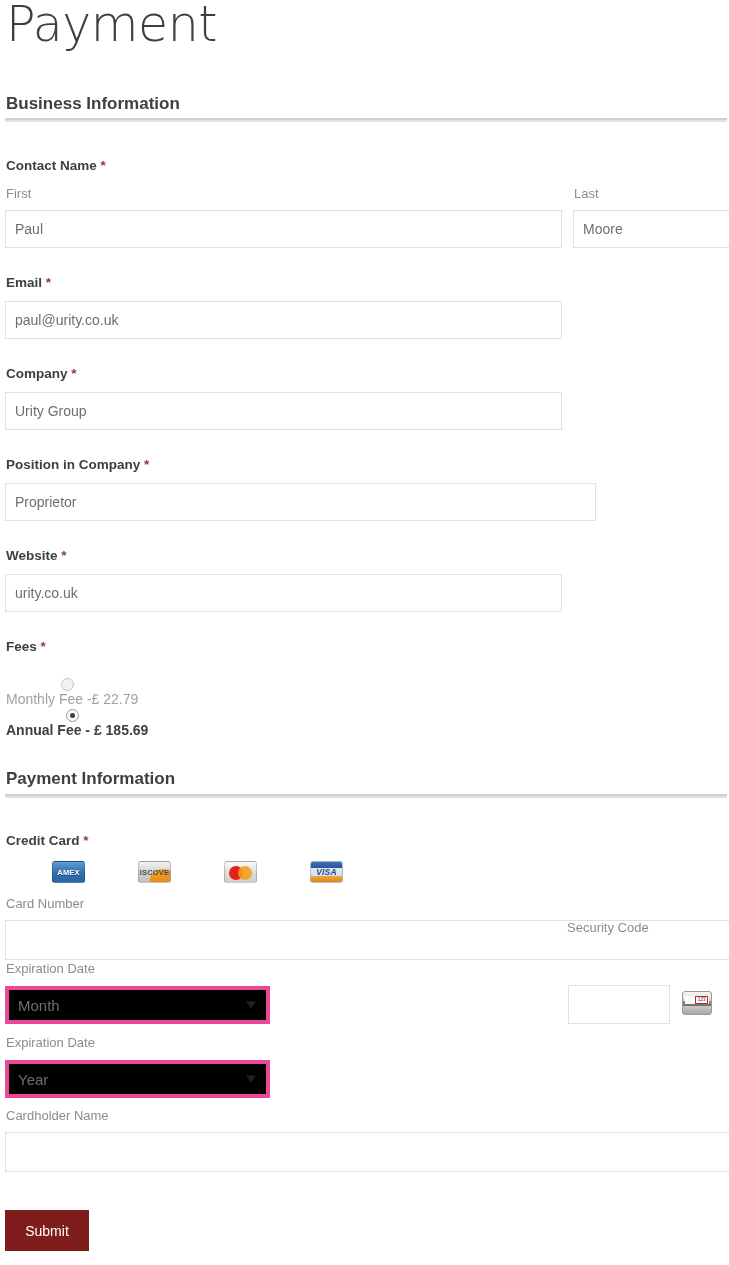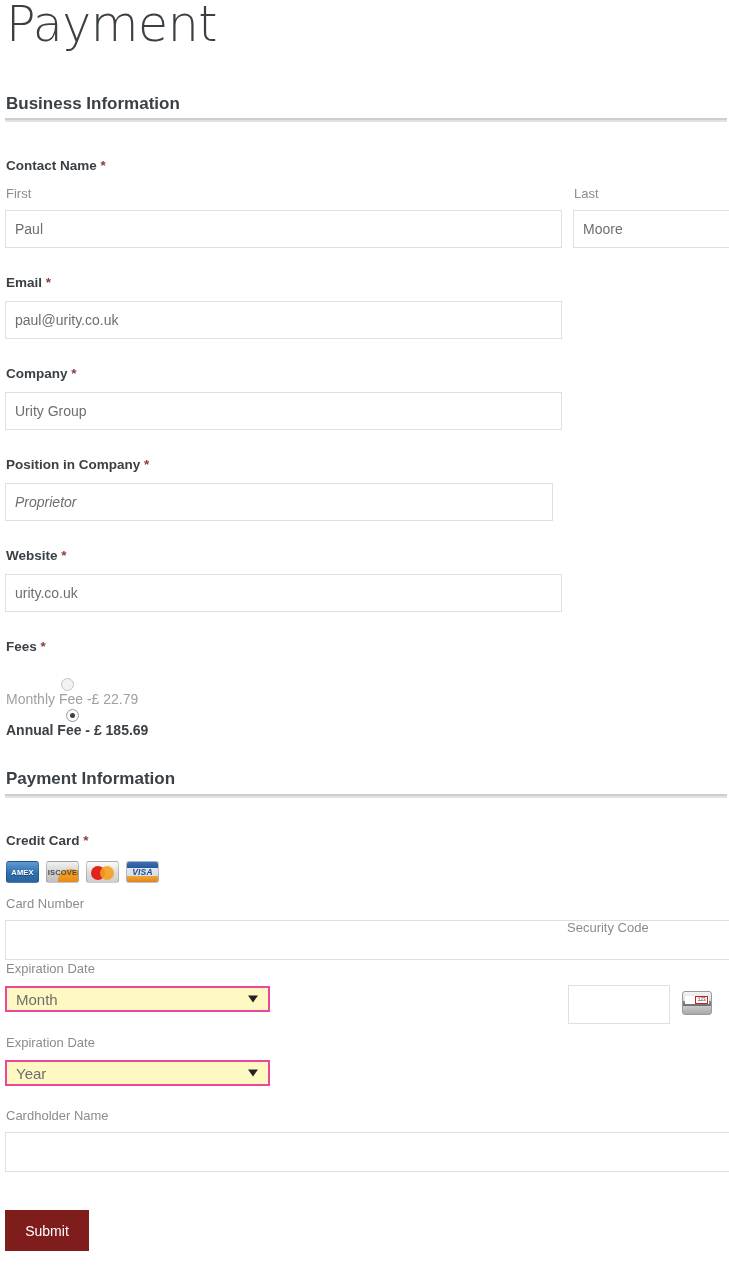--- a/index.html
+++ b/index.html
@@ -49,23 +49,23 @@
     font-size: 14px;
     color: #6e6e6e;
     padding: 0 9px;
     outline: none;
     border-radius: 0;
   }
   .txt-input::placeholder { color: #6e6e6e; opacity: 1; }
 
   .sel-wrap {
     position: absolute;
-    height: 26px;
-    border: 2px solid #ec4899;
-    background: #fef9c3;
+    height: 38px;
+    border: 4px solid #ec4899;
+    background: #000000;
   }
   .sel-wrap .sel-text {
     position: absolute; left: 9px; top: 50%;
     transform: translateY(-50%);
     font-size: 15px; color: #6e6e6e;
   }
   .sel-wrap .caret {
     position: absolute; right: 10px; top: 50%;
     transform: translateY(-50%);
     width: 0; height: 0;
@@ -87,21 +87,21 @@
     border-radius: 50%; background: #3b4045;
   }
   .radio-lbl { font-size: 14px; color: #a0a0a0; }
   .radio-lbl.sel { color: #3b4045; font-weight: bold; }
 
   .cards { position: absolute; left: 6px; display: flex; gap: 7px; }
   .card-ic {
     width: 33px; height: 22px; border-radius: 3px;
     position: relative; overflow: hidden;
     border: 1px solid rgba(0,0,0,0.18);
-    display: flex; align-items: center; justify-content: center;
+    display: flex; align-items: center; justify-content: center; margin-left: 46px;
   }
   .card-ic .cap {
     font-size: 7.5px; font-weight: bold; letter-spacing: 0.2px;
     font-family: "Liberation Sans", sans-serif;
     position: relative; z-index: 3;
   }
   .ic-amex { background: linear-gradient(180deg,#5f9bd4 0%,#2f6fad 55%,#2a64a0 100%); }
   .ic-amex .cap { color: #ffffff; text-shadow: 0 1px 0 rgba(0,0,0,0.35); }
   .ic-disc { background: linear-gradient(180deg,#f2f2f2 0%,#d2d2d2 52%,#c0c0c0 100%); }
   .ic-disc .cap { color: #4a4a4a; }
@@ -184,21 +184,21 @@
   <div class="fld-label" style="top:366px;">
     <span>Company</span>
     <span class="req">*</span>
   </div>
   <input class="txt-input" style="left: 5px; top: 392px; width: 557px;" value="Urity Group">
 
   <div class="fld-label" style="top:457px;">
     <span>Position in Company</span>
     <span class="req">*</span>
   </div>
-  <input class="txt-input" style="left: 5px; top: 483px; width: 548px; font-style: italic;" value="Proprietor">
+  <input class="txt-input" style="left: 5px; top: 483px; width: 591px;" value="Proprietor">
 
   <div class="fld-label" style="top:548px;">
     <span>Website</span>
     <span class="req">*</span>
   </div>
   <input class="txt-input" style="left: 5px; top: 574px; width: 557px;" value="urity.co.uk">
 
   <div class="fld-label" style="top:639px;">
     <span>Fees</span>
     <span class="req">*</span>

